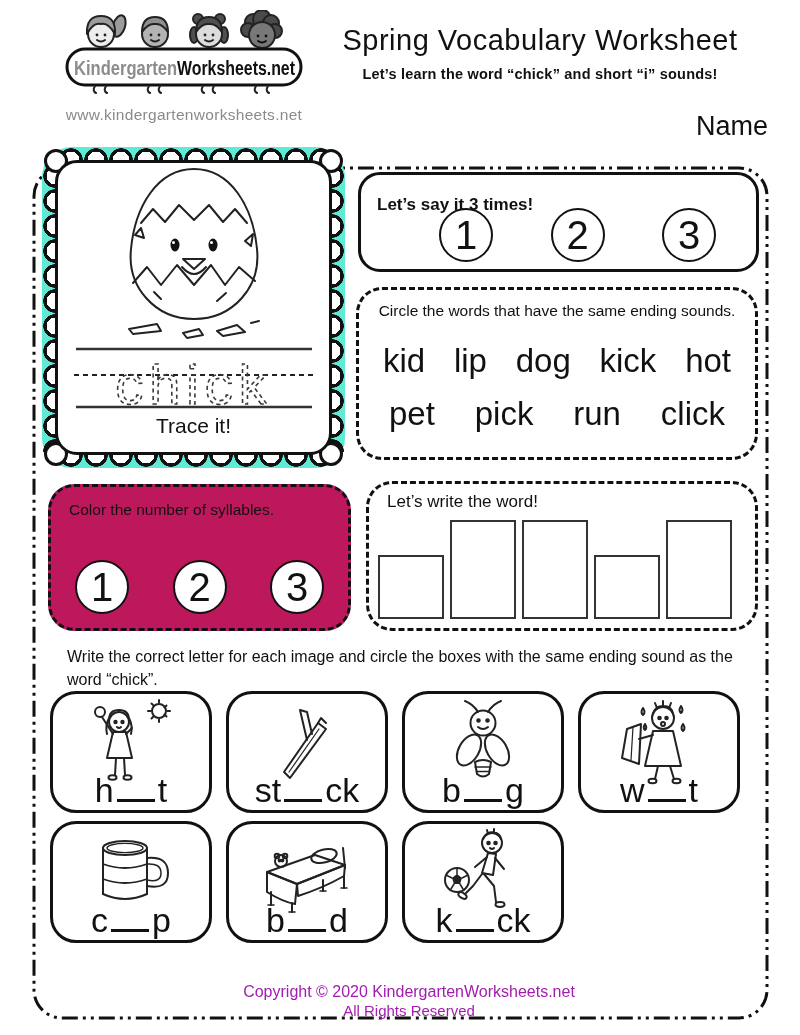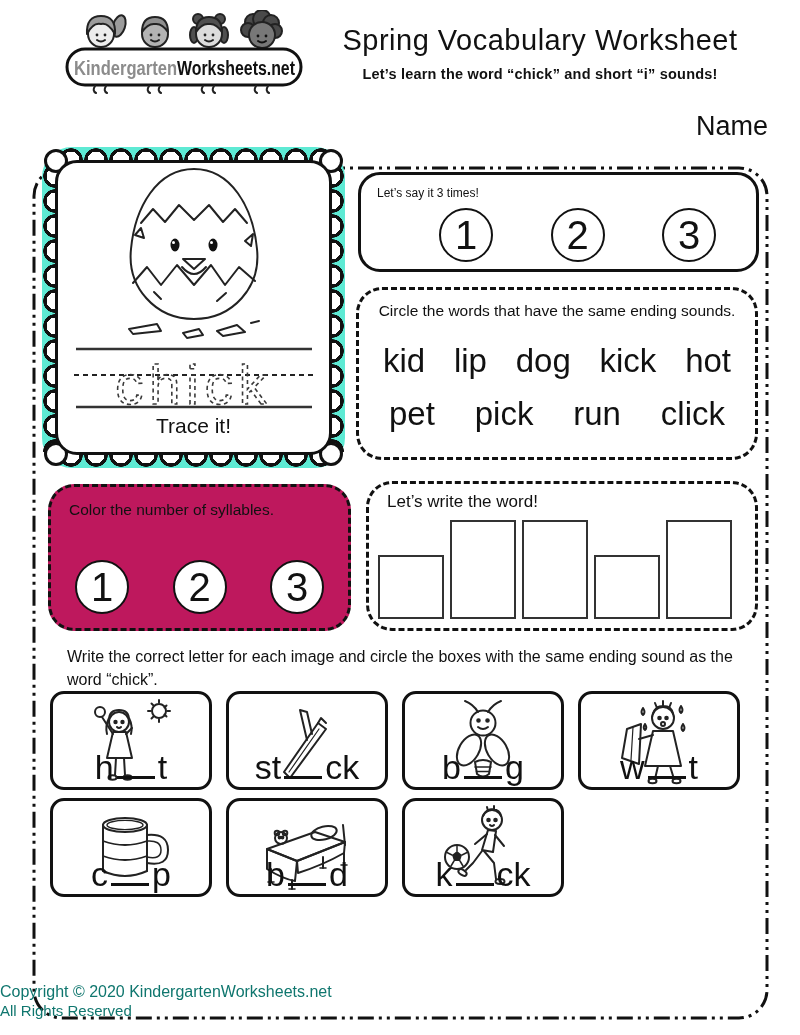--- a/index.html
+++ b/index.html
@@ -40,21 +40,21 @@
   .sc-corner { position:absolute; width:24px; height:24px; border-radius:50%; border:3px solid #111; background:#fff; }
   .sc-tl { left:2px; top:2px; } .sc-tr { right:2px; top:2px; }
   .sc-bl { left:2px; bottom:2px; } .sc-br { right:2px; bottom:2px; }
   .scallop-inner { position:absolute; inset:13px; background:#fff; border:3.5px solid #111; border-radius:22px;
     display:flex; flex-direction:column; align-items:center; }
   .trace-label { font-size:21px; margin-top:1px; }
 
   
   .say-box { position:absolute; left:358px; top:172px; width:401px; height:100px;
     border:3px solid #111; border-radius:22px; background:#fff; z-index:1; }
-  .say-instruction { position:absolute; left:16px; top:11px; font-size:12px; }
+  .say-instruction { position:absolute; left:16px; top:20px; font-size:17px;font-weight:bold; }
   .say-circles { position:absolute; left:78px; right:40px; bottom:7px; display:flex; justify-content:space-between; }
   .num-circle { width:54px; height:54px; border:2.5px solid #111; border-radius:50%;
     display:flex; align-items:center; justify-content:center; font-size:40px; background:#fff; }
 
   .words-box { position:absolute; left:356px; top:287px; width:402px; height:173px;
     border:3px dashed #111; border-radius:26px; background:#fff; z-index:1; }
   .words-instruction { text-align:center; font-size:15.5px; margin-top:12px; }
   .word-row { display:flex; justify-content:space-between; font-size:33px; }
   .word-row1 { padding:0 24px; margin-top:22px; }
   .word-row2 { padding:0 30px; margin-top:15px; }
@@ -70,26 +70,26 @@
   .write-cells { position:absolute; left:9px; right:9px; bottom:9px; display:flex; align-items:flex-end; gap:6px; }
   .wbox { width:66px; border:2.5px solid #333; background:#fff; }
   .wbox[data-h="tall"] { height:99px; }
   .wbox[data-h="short"] { height:64px; }
 
   
   .bottom-instruction { position:absolute; left:67px; top:645px; width:712px; font-size:16px; line-height:23px; z-index:1; }
 
   .cards-grid { position:absolute; left:50px; top:691px; width:690px; z-index:1;
     display:grid; grid-template-columns:repeat(4,162px); column-gap:14px; row-gap:8px; }
-  .pic-card { position:relative; height:99px; border:3px solid #111; border-radius:14px; background:#fff; }
+  .pic-card { position:relative; height:122px; border:3px solid #111; border-radius:26px; background:#fff; }
   .card-art { display:block; margin:4px auto 0; }
   .card-word { position:absolute; bottom:3px; left:0; right:0; text-align:center; font-size:34px; line-height:1; }
   .blank { display:inline-block; width:38px; height:0; border-bottom:3px solid #111; margin:0 3px; }
 
-  .footer { position:absolute; left:0; right:0; top:983px; text-align:left; color:#0f766e; z-index:1; }
+  .footer { position:absolute; left:18px; right:0; top:983px; text-align:center; color:#a21caf; z-index:1; }
   .footer-line1 { font-size:16px; }
   .footer-line2 { font-size:15px; margin-top:1px; }
 
   .ink { stroke:#222; stroke-width:2; fill:none; stroke-linecap:round; stroke-linejoin:round; }
 </style>
 </head>
 <body>
 
 <div id="page">
 
@@ -143,20 +143,21 @@
 
       <rect x="5" y="39" width="234" height="36" rx="18" fill="#fff" stroke="#111" stroke-width="3"></rect>
       <text x="12" y="65" font-size="20" font-weight="bold">
         <tspan fill="#8c8c8c" textLength="103" lengthAdjust="spacingAndGlyphs">Kindergarten</tspan><tspan fill="#111" textLength="118" lengthAdjust="spacingAndGlyphs">Worksheets.net</tspan>
       </text>
 
       <g class="ink" stroke="#444">
         <path d="M33,76 q-3,5 1,7 M44,76 q-3,5 1,7 M87,76 q-3,5 1,7 M98,76 q-3,5 1,7 M141,76 q-3,5 1,7 M152,76 q-3,5 1,7 M194,76 q-3,5 1,7 M206,76 q-3,5 1,7"></path>
       </g>
     </svg>
+    <div class="logo-url">www.kindergartenworksheets.net</div>
   </div>
 
   <div class="title-block">
     <div class="ws-title">Spring Vocabulary Worksheet</div>
     <div class="ws-subtitle">Let’s learn the word “chick” and short “i” sounds!</div>
   </div>
   <div class="name-row">
     <span class="name-label">Name</span>
     <span class="name-line"></span>
   </div>

